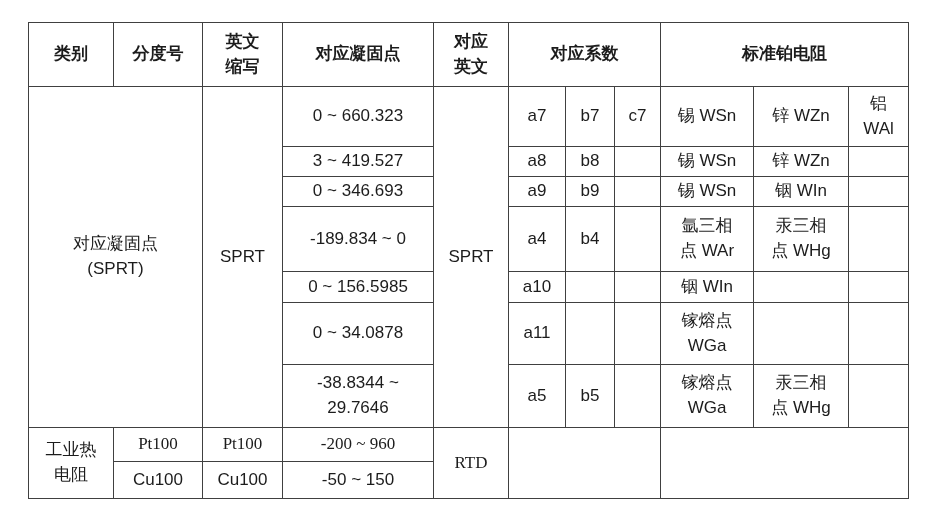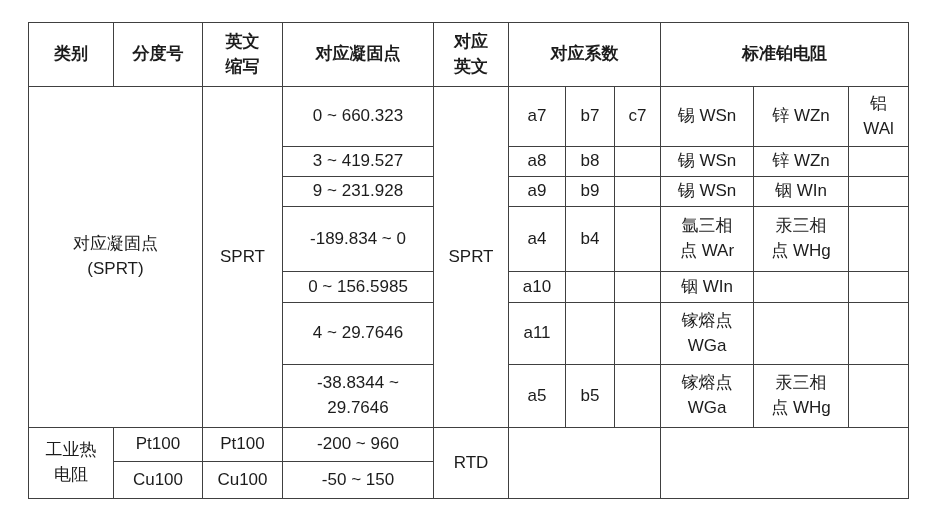--- a/index.html
+++ b/index.html
@@ -41,21 +41,21 @@
     font-weight: bold;
   }
   tr.h-header  { height: 64px; }
   tr.h-r1 { height: 60px; }
   tr.h-r2 { height: 30px; }
   tr.h-r3 { height: 30px; }
   tr.h-r4 { height: 65px; }
   tr.h-r5 { height: 31px; }
   tr.h-r6 { height: 62px; }
   tr.h-r7 { height: 63px; }
-  tr.h-r8 { height: 34px; }
+  tr.h-r8 { height: 34px; font-family: Liberation Serif, serif; }
   tr.h-r9 { height: 37px; }
 </style>
 </head>
 <body>
 
 <div class="page">
   <table class="sensor-table">
     <colgroup>
       <col style="width:85px">
         <col style="width:89px">
@@ -102,21 +102,21 @@
       <td>3 ~ 419.527</td>
       <td>a8</td>
       <td>b8</td>
       <td></td>
       <td>锡 WSn</td>
       <td>锌 WZn</td>
       <td></td>
     </tr>
 
     <tr class="h-r3">
-      <td>9 ~ 231.928</td>
+      <td>0 ~ 346.693</td>
       <td>a9</td>
       <td>b9</td>
       <td></td>
       <td>锡 WSn</td>
       <td>铟 WIn</td>
       <td></td>
     </tr>
 
     <tr class="h-r4">
       <td>-189.834 ~ 0</td>
@@ -134,21 +134,21 @@
       <td>0 ~ 156.5985</td>
       <td>a10</td>
       <td></td>
       <td></td>
       <td>铟 WIn</td>
       <td></td>
       <td></td>
     </tr>
 
     <tr class="h-r6">
-      <td>4 ~ 29.7646</td>
+      <td>0 ~ 34.0878</td>
       <td>a11</td>
       <td></td>
       <td></td>
       <td>镓熔点
 WGa</td>
       <td></td>
       <td></td>
     </tr>
 
     <tr class="h-r7">

